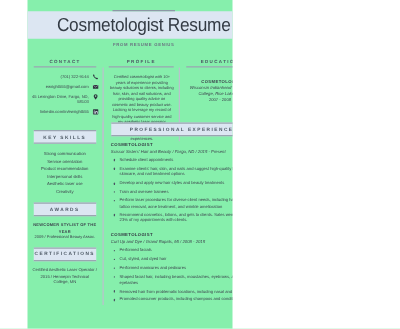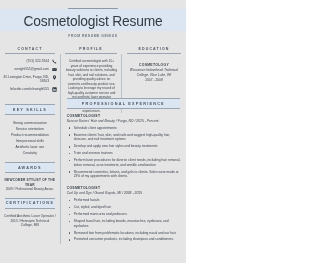--- a/index.html
+++ b/index.html
@@ -3,21 +3,21 @@
 <meta charset="utf-8">
 <style>
   html,body{margin:0;padding:0;}
   body{
     width:186px;height:263px;overflow:hidden;
     background:#ffffff;
     font-family:"Liberation Sans", sans-serif;
     color:#2c2c2c;
     -webkit-font-smoothing:antialiased;
   }
-  .page{position:relative;width:186px;height:263px;background:#e5e5e5;}
+  .page{position:relative;width:186px;height:263px;background:#86efac;margin-left:22px;}
 
   
   .hdr-band{
     position:absolute;left:0;top:9px;width:186px;height:22px;
     background:#dce6f2;
   }
   .hdr-wrap{position:relative;width:186px;height:44px;}
   .hdr-rule{
     position:absolute;left:68px;top:8px;width:50px;height:1px;
     background:#8d98a6;

